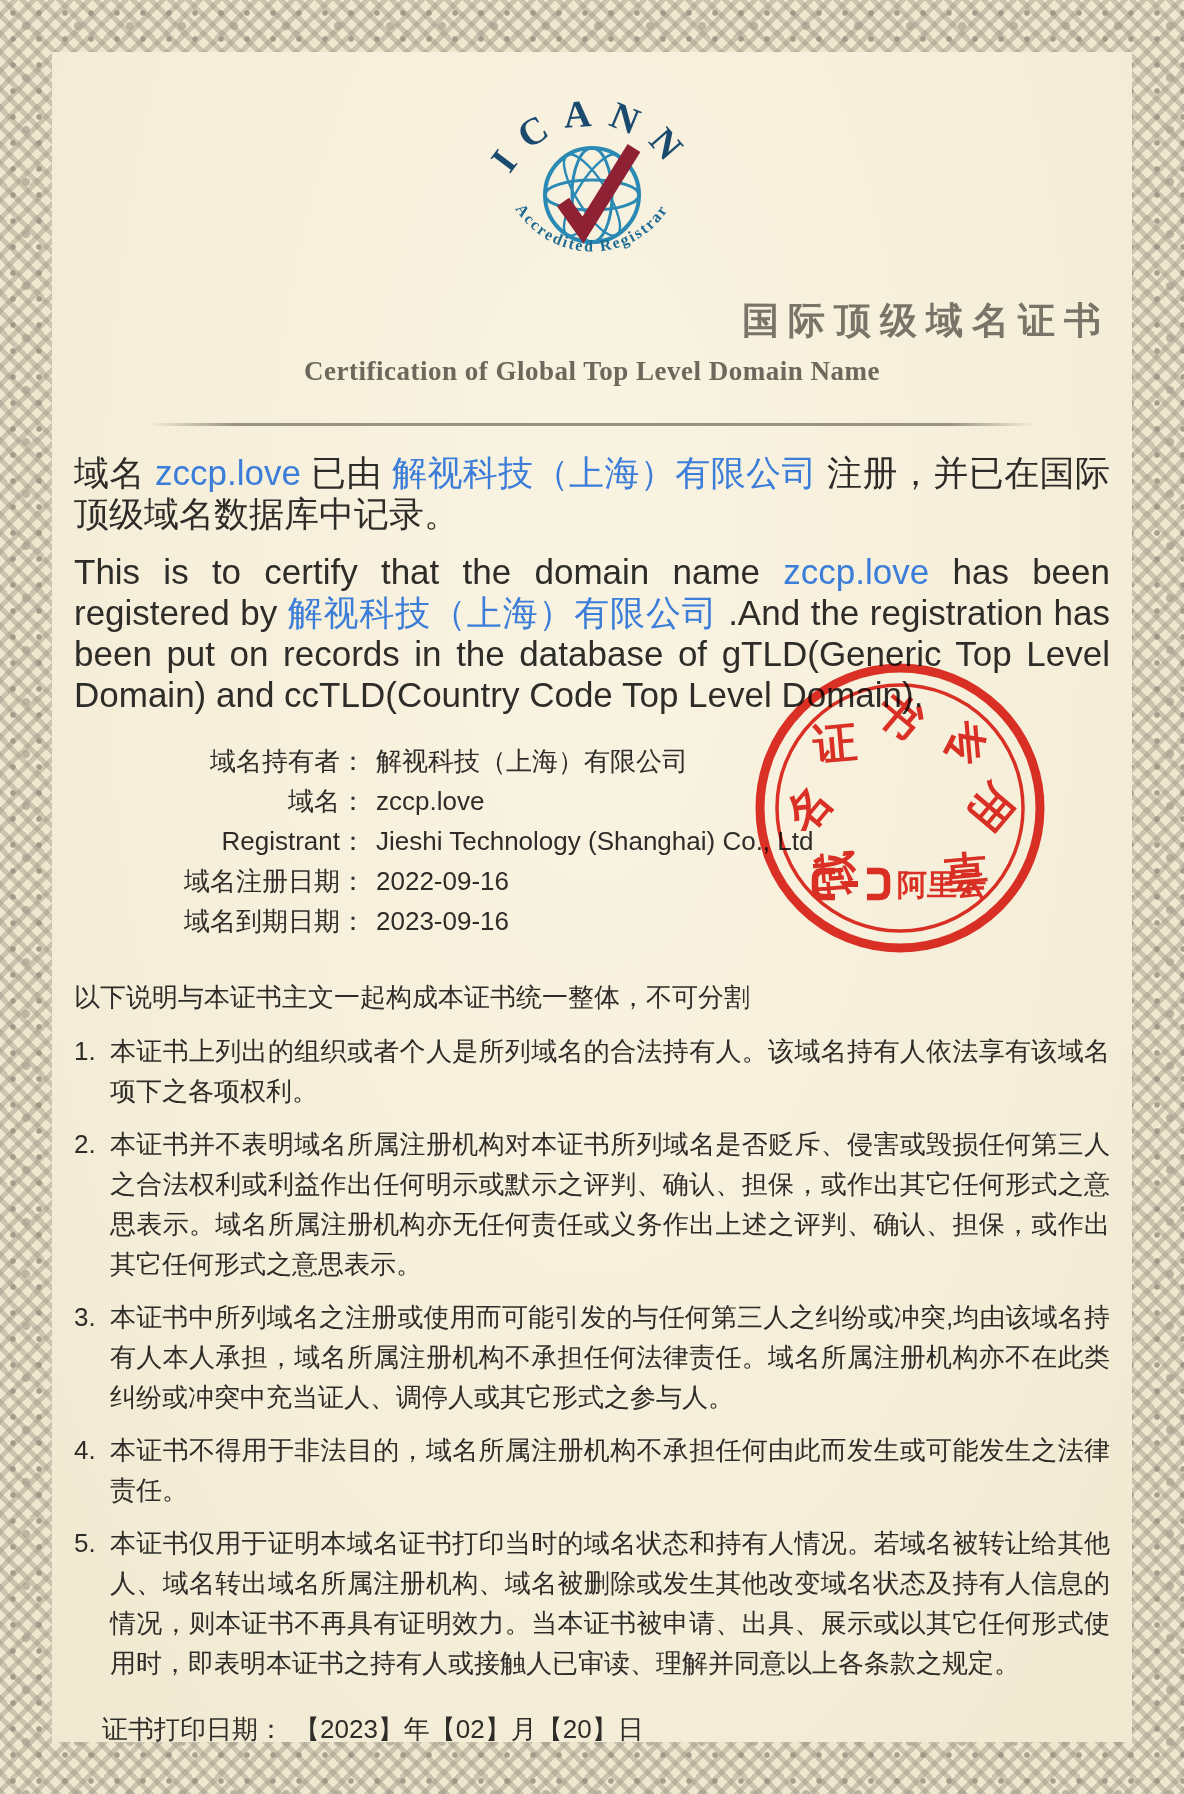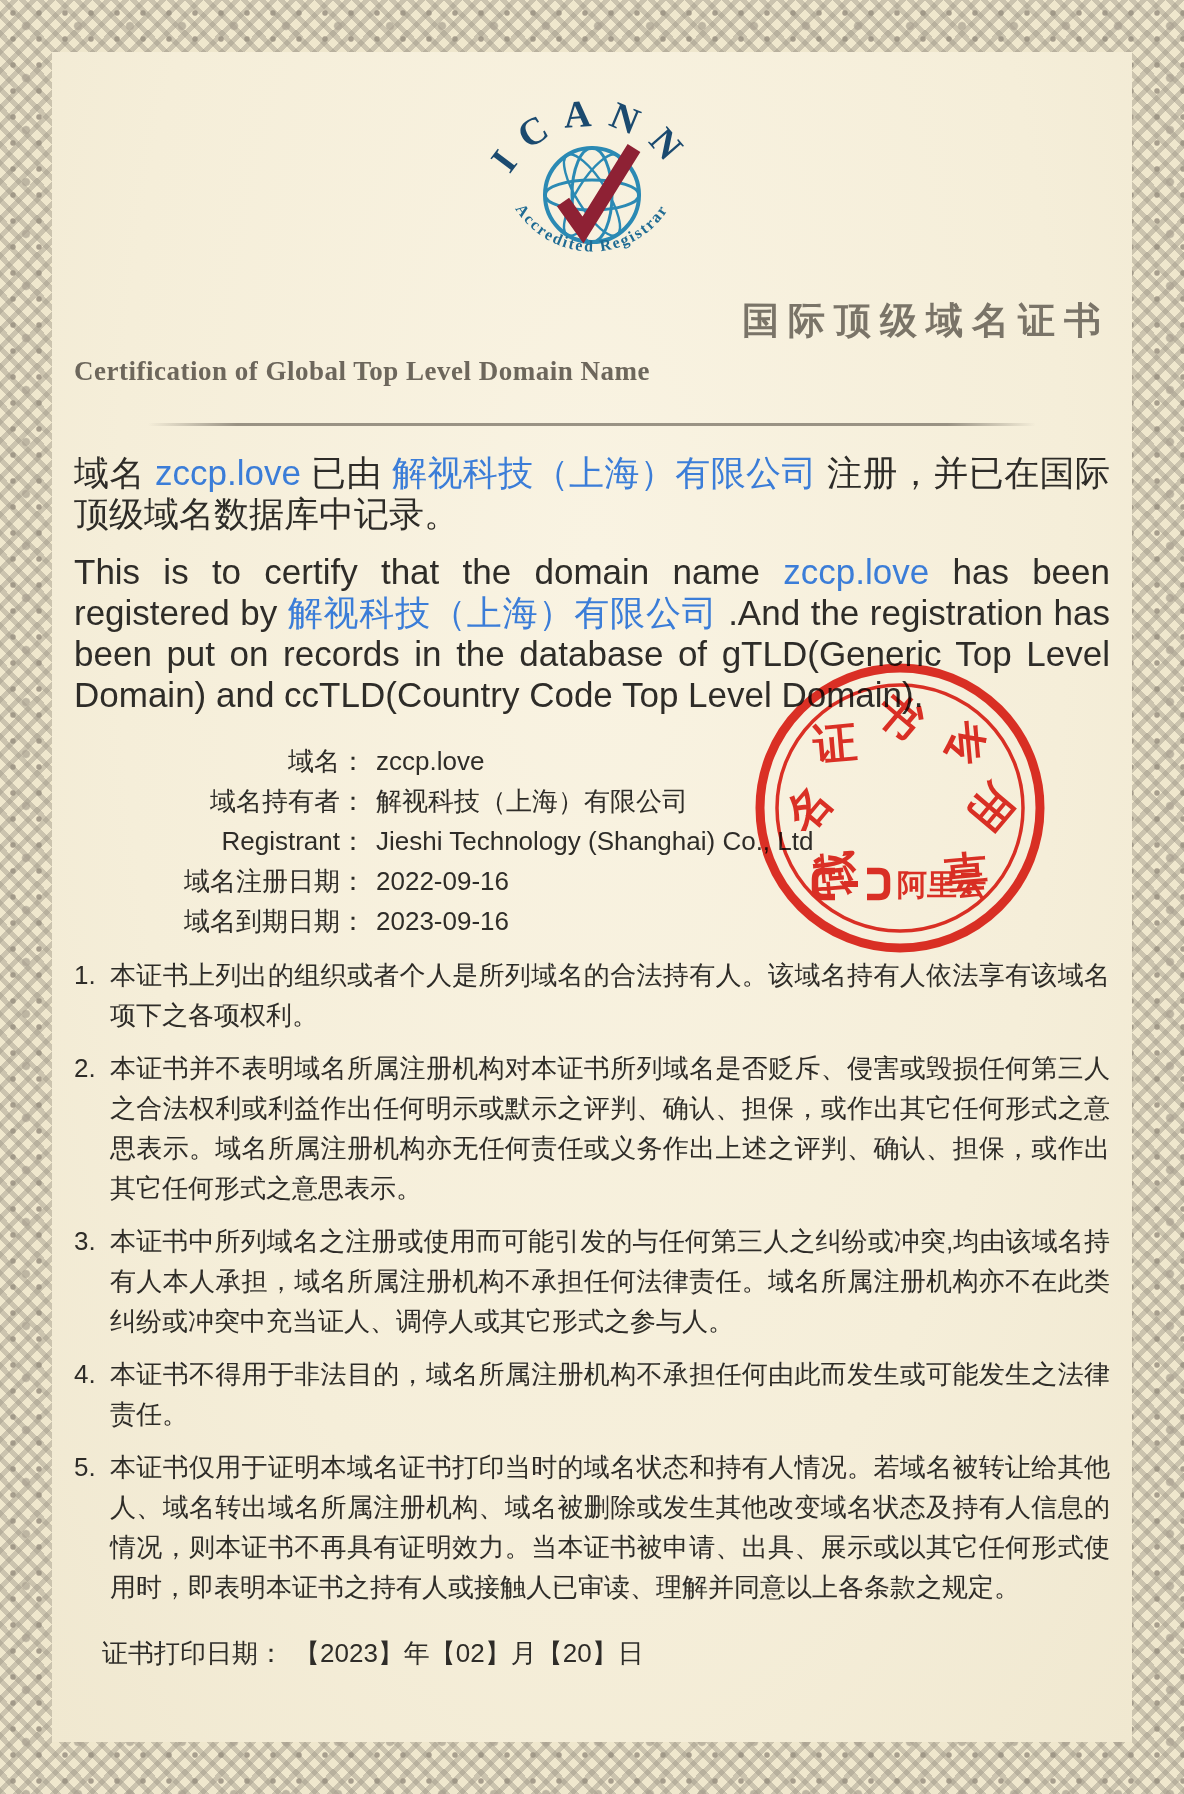--- a/index.html
+++ b/index.html
@@ -19,21 +19,21 @@
     position:absolute;inset:52px;
     background:radial-gradient(ellipse at 50% 30%, #f9f3e2 0%, #f5eed9 62%, #f0e8d0 100%);
     padding:0 22px;box-sizing:border-box;
   }
   .logo-wrap{width:250px;margin:40px auto 0;}
   .title-cn{
     margin:10px 0 0;text-align:right;font-size:37px;font-weight:700;
     color:#7a7468;letter-spacing:9px;
   }
   .title-en{
-    margin:10px 0 0;text-align:left;font-size:27px;font-weight:700;
+    margin:10px 0 0;text-align:center;font-size:27px;font-weight:700;
     font-family:"Liberation Serif","DejaVu Serif",serif;color:#6d675c;letter-spacing:.5px;
   }
   .divider{
     width:888px;height:3px;margin:36px auto 0;border-radius:2px;
     background:linear-gradient(90deg, rgba(130,123,110,0) 0%, rgba(130,123,110,.8) 10%,
                rgba(130,123,110,.8) 90%, rgba(130,123,110,0) 100%);
   }
   .body-text{font-size:35px;line-height:41px;text-align:justify;}
   .intro-cn{margin:26px 0 0;}
   .intro-en{margin:17px 0 0;}
@@ -92,27 +92,28 @@
     <h1 class="title-cn">国际顶级域名证书</h1>
     <h2 class="title-en">Certification of Global Top Level Domain Name</h2>
 
     <div class="divider"></div>
 
     <p class="body-text intro-cn"><span>域名 </span><span class="link">zccp.love</span><span> 已由 </span><span class="link">解视科技（上海）有限公司</span><span> 注册，并已在国际顶级域名数据库中记录。</span></p>
 
     <p class="body-text intro-en"><span>This is to certify that the domain name </span><span class="link">zccp.love</span><span> has been registered by </span><span class="link">解视科技（上海）有限公司</span><span> .And the registration has been put on records in the database of gTLD(Generic Top Level Domain) and ccTLD(Country Code Top Level Domain).</span></p>
 
     <div class="details">
+      <div class="detail-row"><span class="detail-label">域名持有者：</span><span class="detail-value">解视科技（上海）有限公司</span></div>
       <div class="detail-row"><span class="detail-label">域名：</span><span class="detail-value">zccp.love</span></div>
-      <div class="detail-row"><span class="detail-label">域名持有者：</span><span class="detail-value">解视科技（上海）有限公司</span></div>
       <div class="detail-row"><span class="detail-label">Registrant：</span><span class="detail-value">Jieshi Technology (Shanghai) Co., Ltd</span></div>
       <div class="detail-row"><span class="detail-label">域名注册日期：</span><span class="detail-value">2022-09-16</span></div>
       <div class="detail-row"><span class="detail-label">域名到期日期：</span><span class="detail-value">2023-09-16</span></div>
     </div>
 
+    <p class="terms-intro">以下说明与本证书主文一起构成本证书统一整体，不可分割</p>
 
     <ol class="terms">
       <li class="term-item">
           <span class="term-num">1.</span>
           <span class="term-text">本证书上列出的组织或者个人是所列域名的合法持有人。该域名持有人依法享有该域名项下之各项权利。</span>
         </li>
       <li class="term-item">
           <span class="term-num">2.</span>
           <span class="term-text">本证书并不表明域名所属注册机构对本证书所列域名是否贬斥、侵害或毁损任何第三人之合法权利或利益作出任何明示或默示之评判、确认、担保，或作出其它任何形式之意思表示。域名所属注册机构亦无任何责任或义务作出上述之评判、确认、担保，或作出其它任何形式之意思表示。</span>
         </li>

